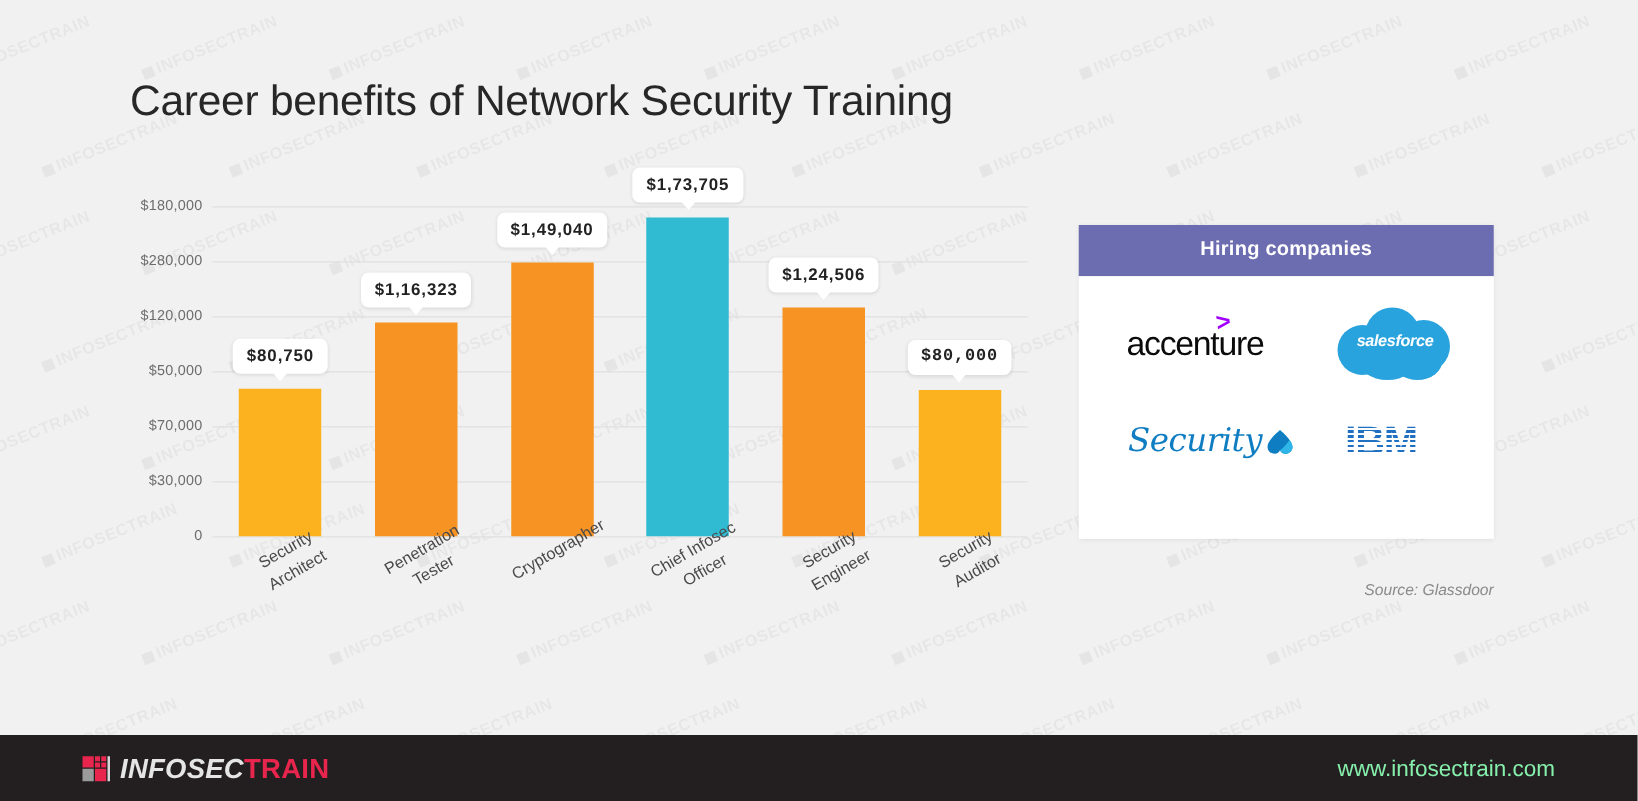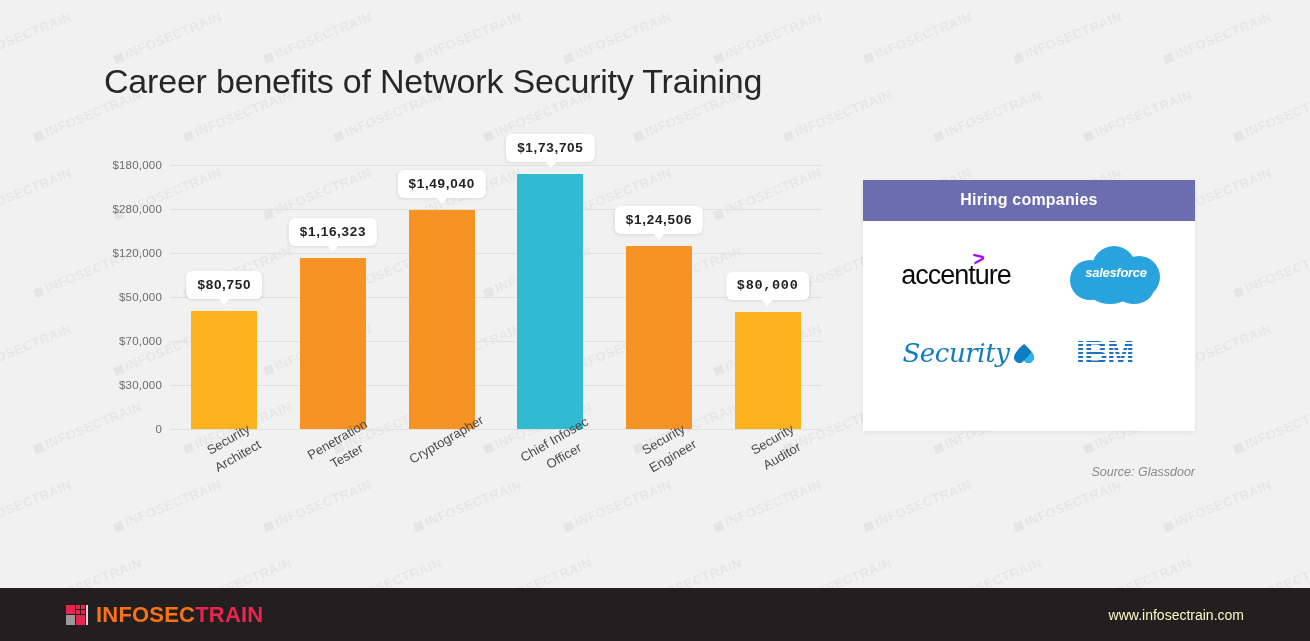--- a/index.html
+++ b/index.html
@@ -306,29 +306,29 @@
     width: 22px;
     height: 20px;
     margin-right: 8px;
   }
   .lm-sq { position: absolute; }
   .logo-word {
     font-size: 22px;
     font-weight: 700;
     letter-spacing: 0.2px;
   }
-  .lw-infosec { color: #f97316; }
+  .lw-infosec { color: #e5e5e5; font-style: italic; }
   .lw-train { color: #e8254c; }
   .footer-url {
     position: absolute;
     right: 66px;
     top: 50%;
     transform: translateY(-50%);
-    color: #fef9c3;
-    font-size: 14px;
+    color: #86efac;
+    font-size: 18px;
   }
 </style>
 </head>
 <body>
 
 <div class="watermark-layer" id="wm-layer">
     <div class="wm" style="left: -40px; top: 30px;">INFOSECTRAIN</div>
     <div class="wm" style="left: 110px; top: 30px;">INFOSECTRAIN</div>
     <div class="wm" style="left: 260px; top: 30px;">INFOSECTRAIN</div>
     <div class="wm" style="left: 410px; top: 30px;">INFOSECTRAIN</div>

